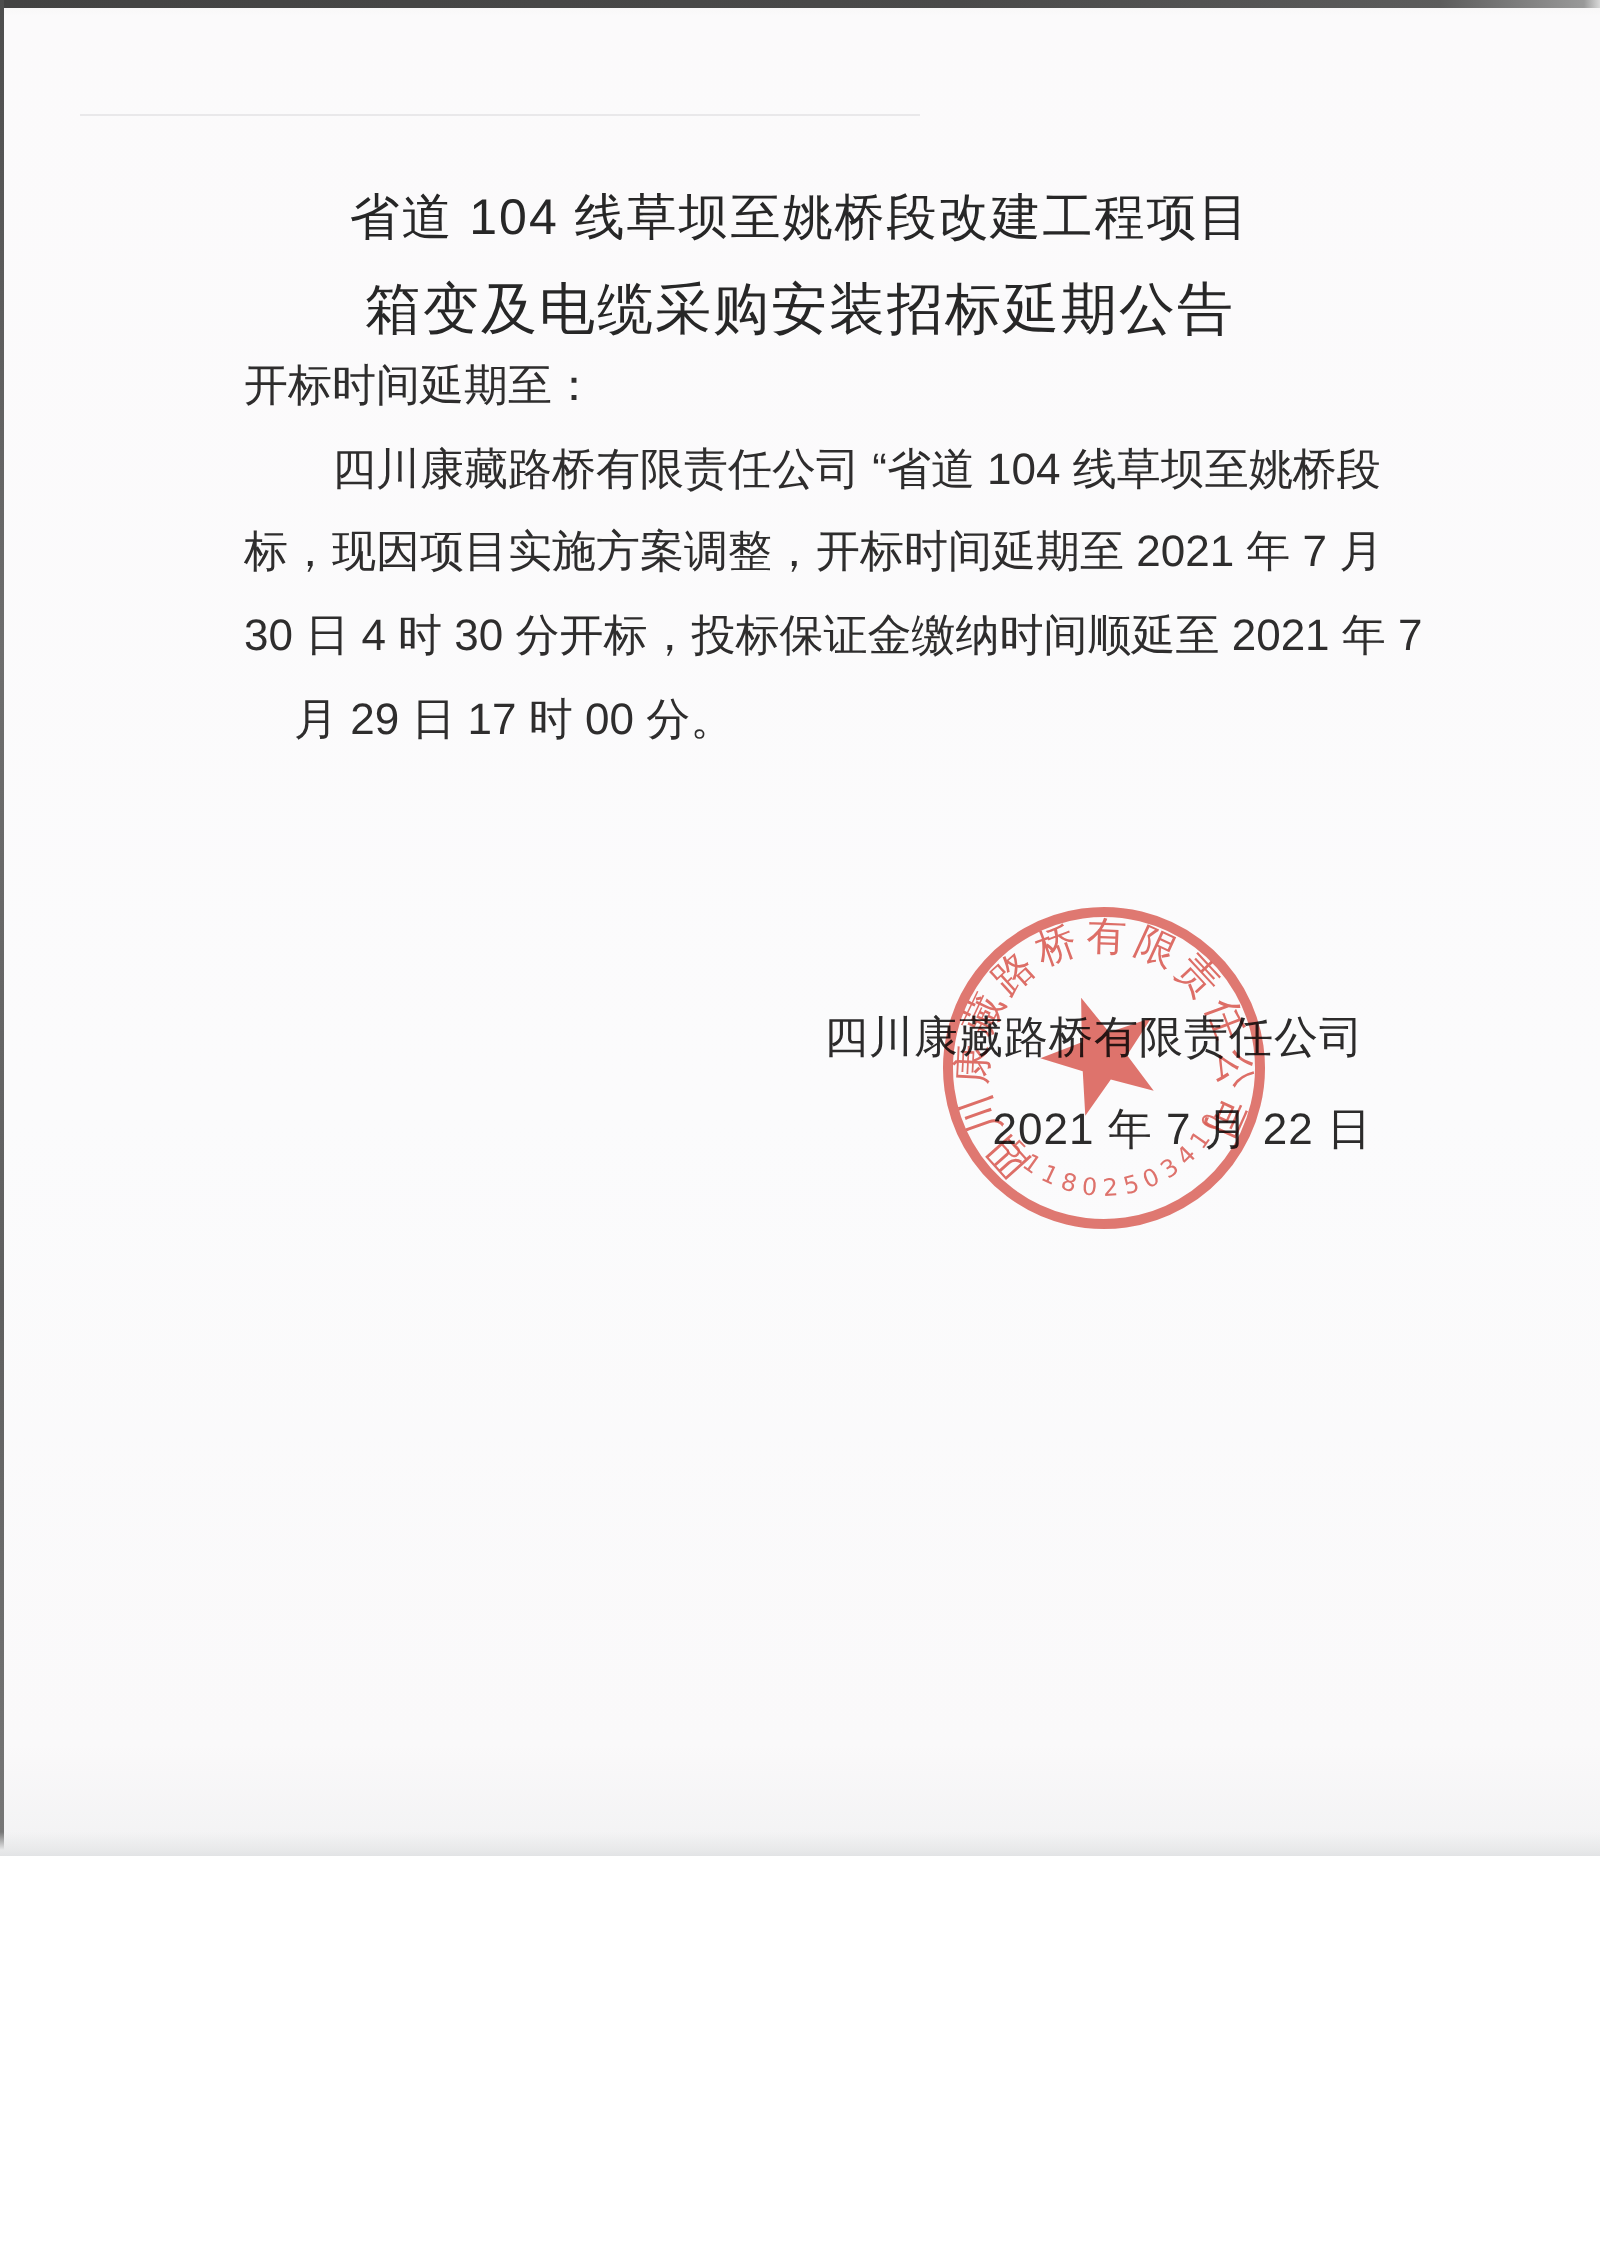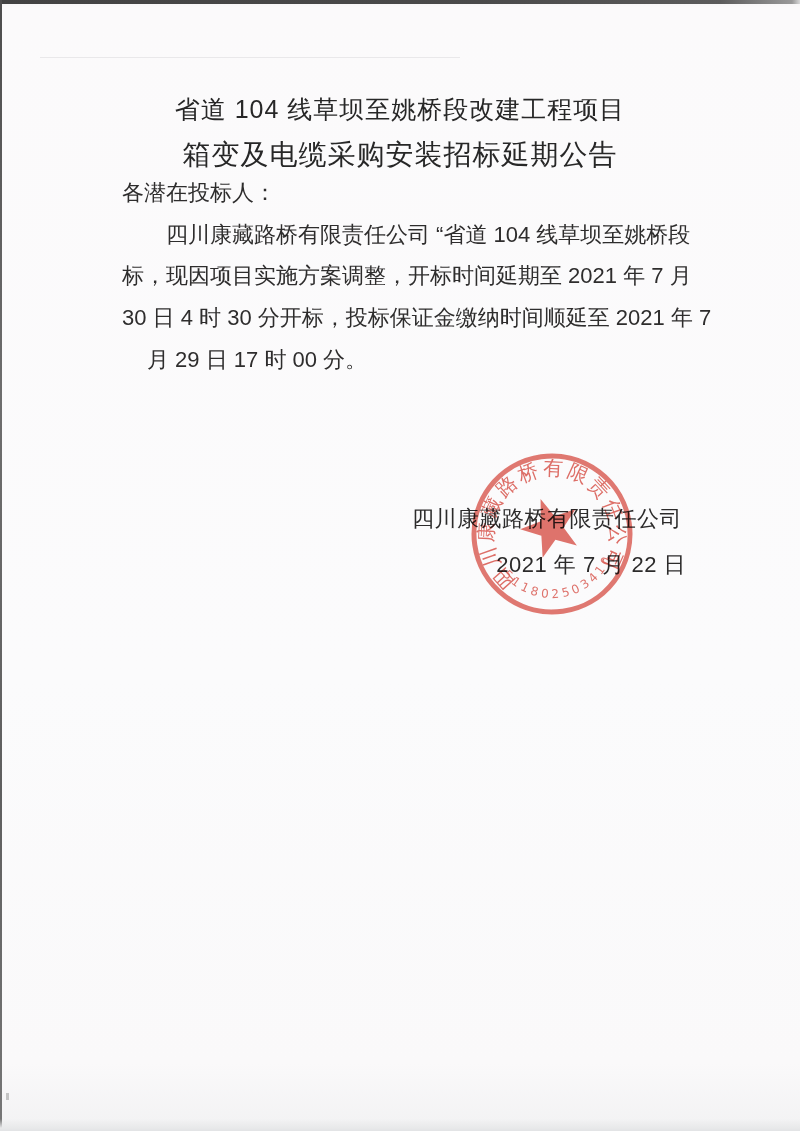--- a/index.html
+++ b/index.html
@@ -3,21 +3,21 @@
 <meta charset="utf-8">
 <style>
   :root { --seal-red: #d8453b; --ink: #2e2d2d; }
   * { margin: 0; padding: 0; box-sizing: border-box; }
   html, body { width: 800px; }
   body { font-family: "Liberation Sans", "DejaVu Sans", sans-serif; }
 
   .page {
     position: relative;
     width: 800px;
-    height: 1131px;
+    height: 928px;
     overflow: hidden;
     background: linear-gradient(180deg, #f6f5f5 0, #fbfafb 8px, #fbfbfc 60%, #faf9fa 94%, #f2f2f3 100%);
     color: var(--ink);
   }
 
   
   .scan-top-edge {
     position: absolute; left: 0; top: 0; width: 100%; height: 4px;
     background: linear-gradient(90deg, #434343 0%, #4a4a4a 60%, #5c5c5c 90%, #999 99%, #d8d8d8 100%);
   }
@@ -92,21 +92,21 @@
   <div class="scan-top-edge"></div>
   <div class="scan-left-edge"></div>
   <div class="scan-bottom-edge"></div>
   <div class="scan-crease"></div>
   <div class="scan-mark"></div>
 
   <div class="doc-title line1">省道 104 线草坝至姚桥段改建工程项目</div>
   <div class="doc-title line2">箱变及电缆采购安装招标延期公告</div>
 
   <div class="content">
-    <div class="line salutation">各潜在投标人：</div>
+    <div class="line salutation">开标时间延期至：</div>
     <div class="line body-line indent">四川康藏路桥有限责任公司 “省道 104 线草坝至姚桥段</div>
     <div class="line body-line">标，现因项目实施方案调整，开标时间延期至 2021 年 7 月</div>
     <div class="line body-line">30 日 4 时 30 分开标，投标保证金缴纳时间顺延至 2021 年 7</div>
     <div class="line body-line last">月 29 日 17 时 00 分。</div>
   </div>
 
   <div class="sig-company">四川康藏路桥有限责任公司</div>
   <div class="sig-date">2021 年 7 月 22 日</div>
 
   <svg class="seal" viewBox="0 0 180 180" xmlns="http://www.w3.org/2000/svg" aria-hidden="true">

